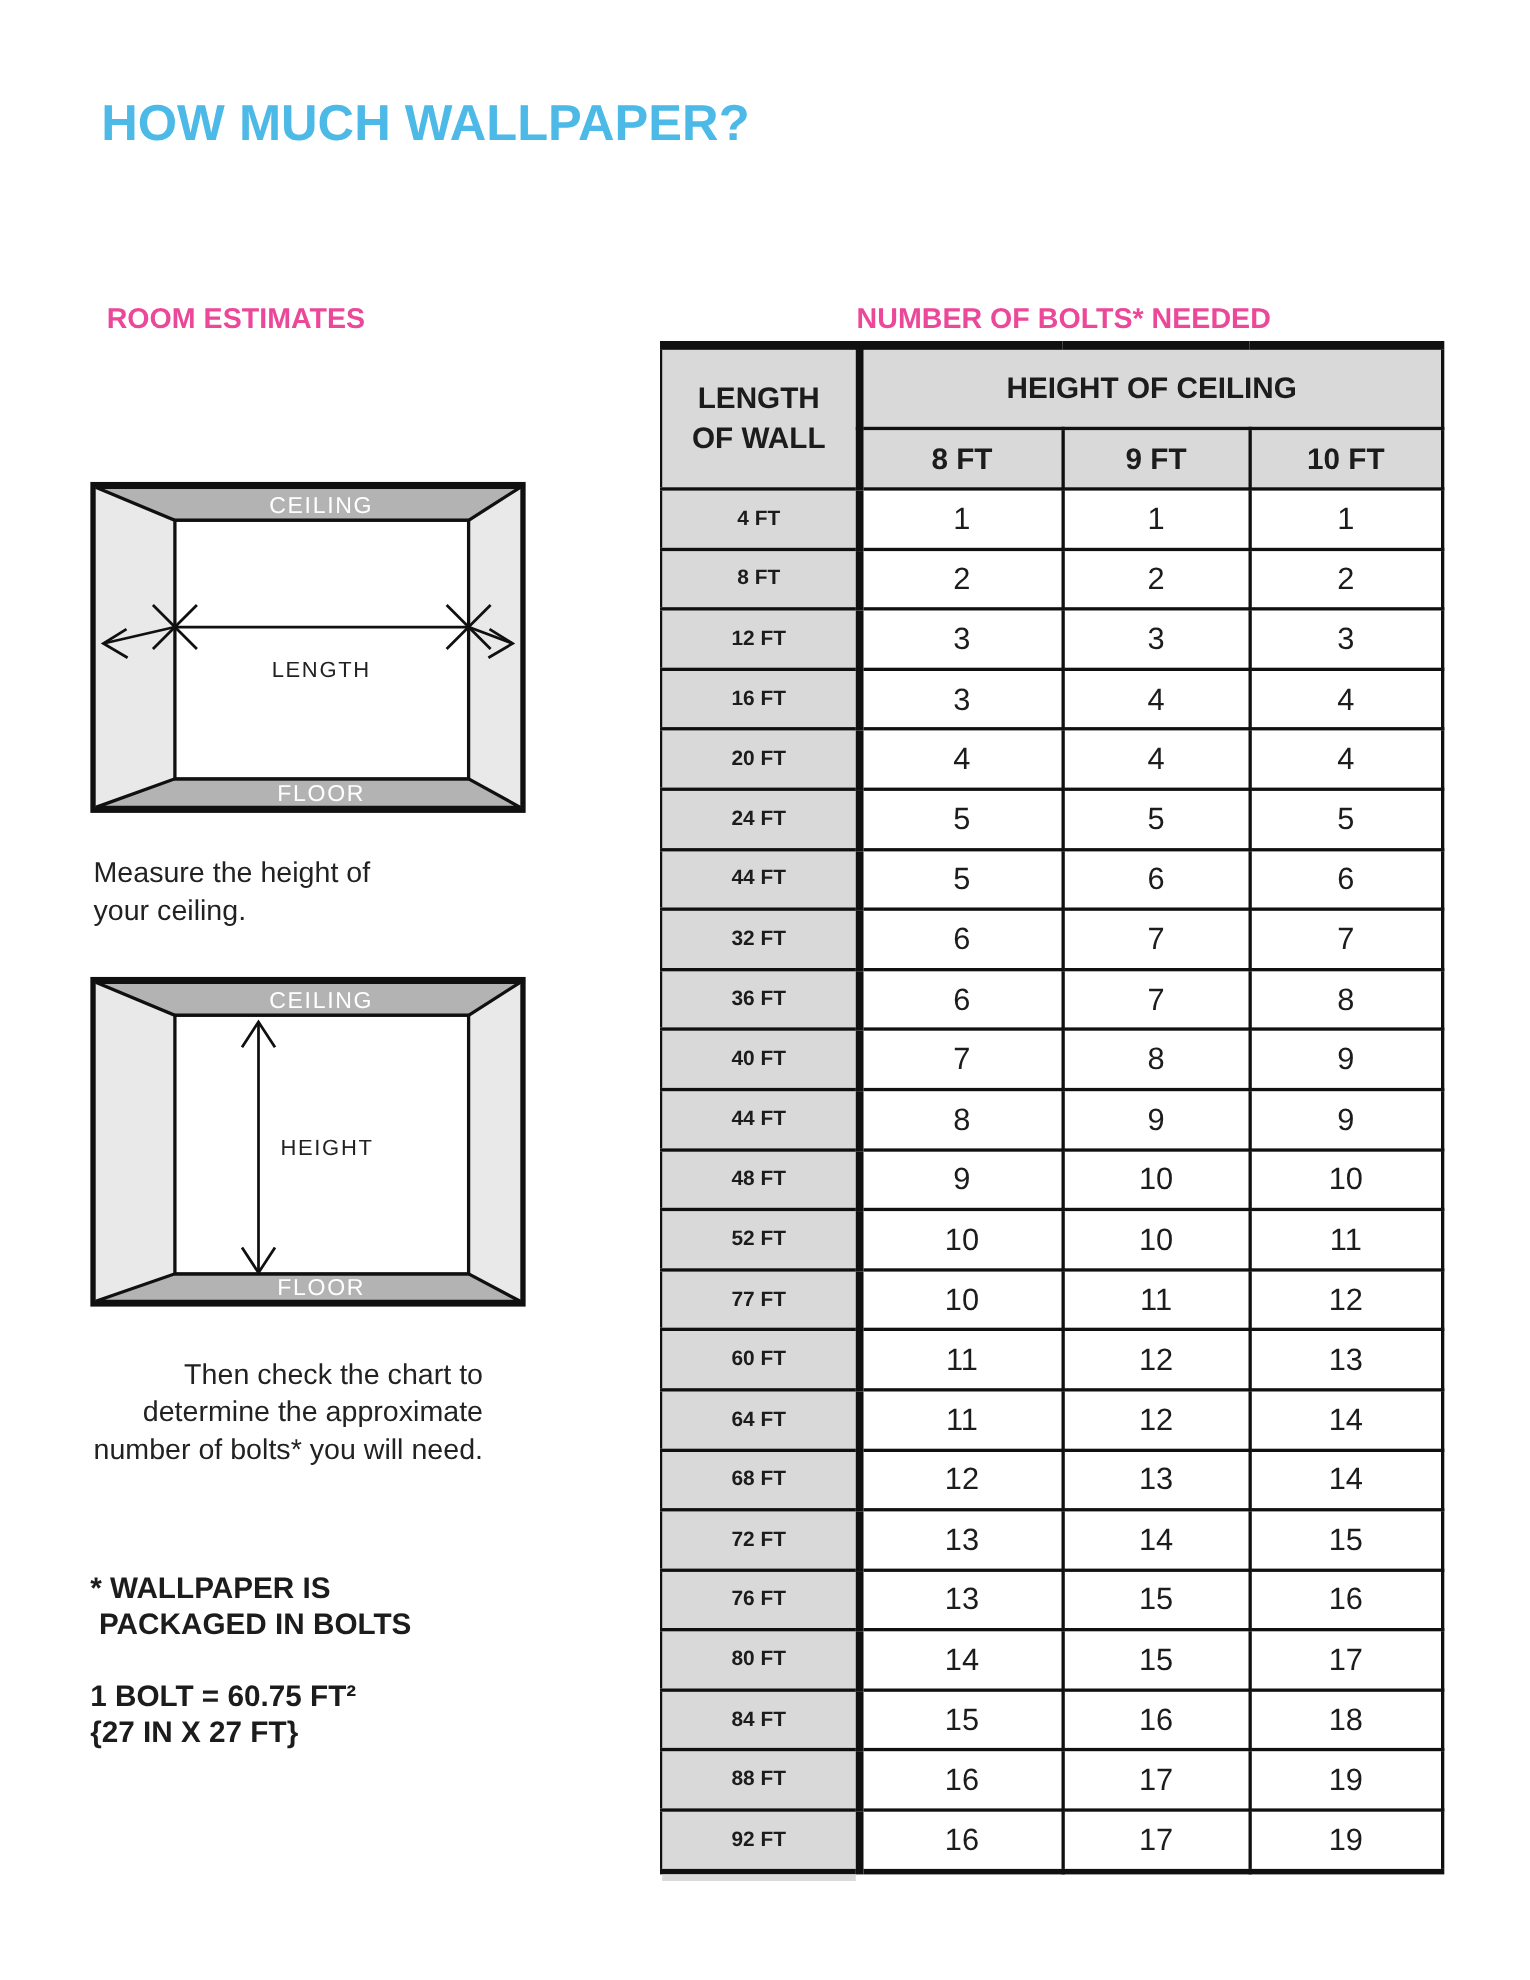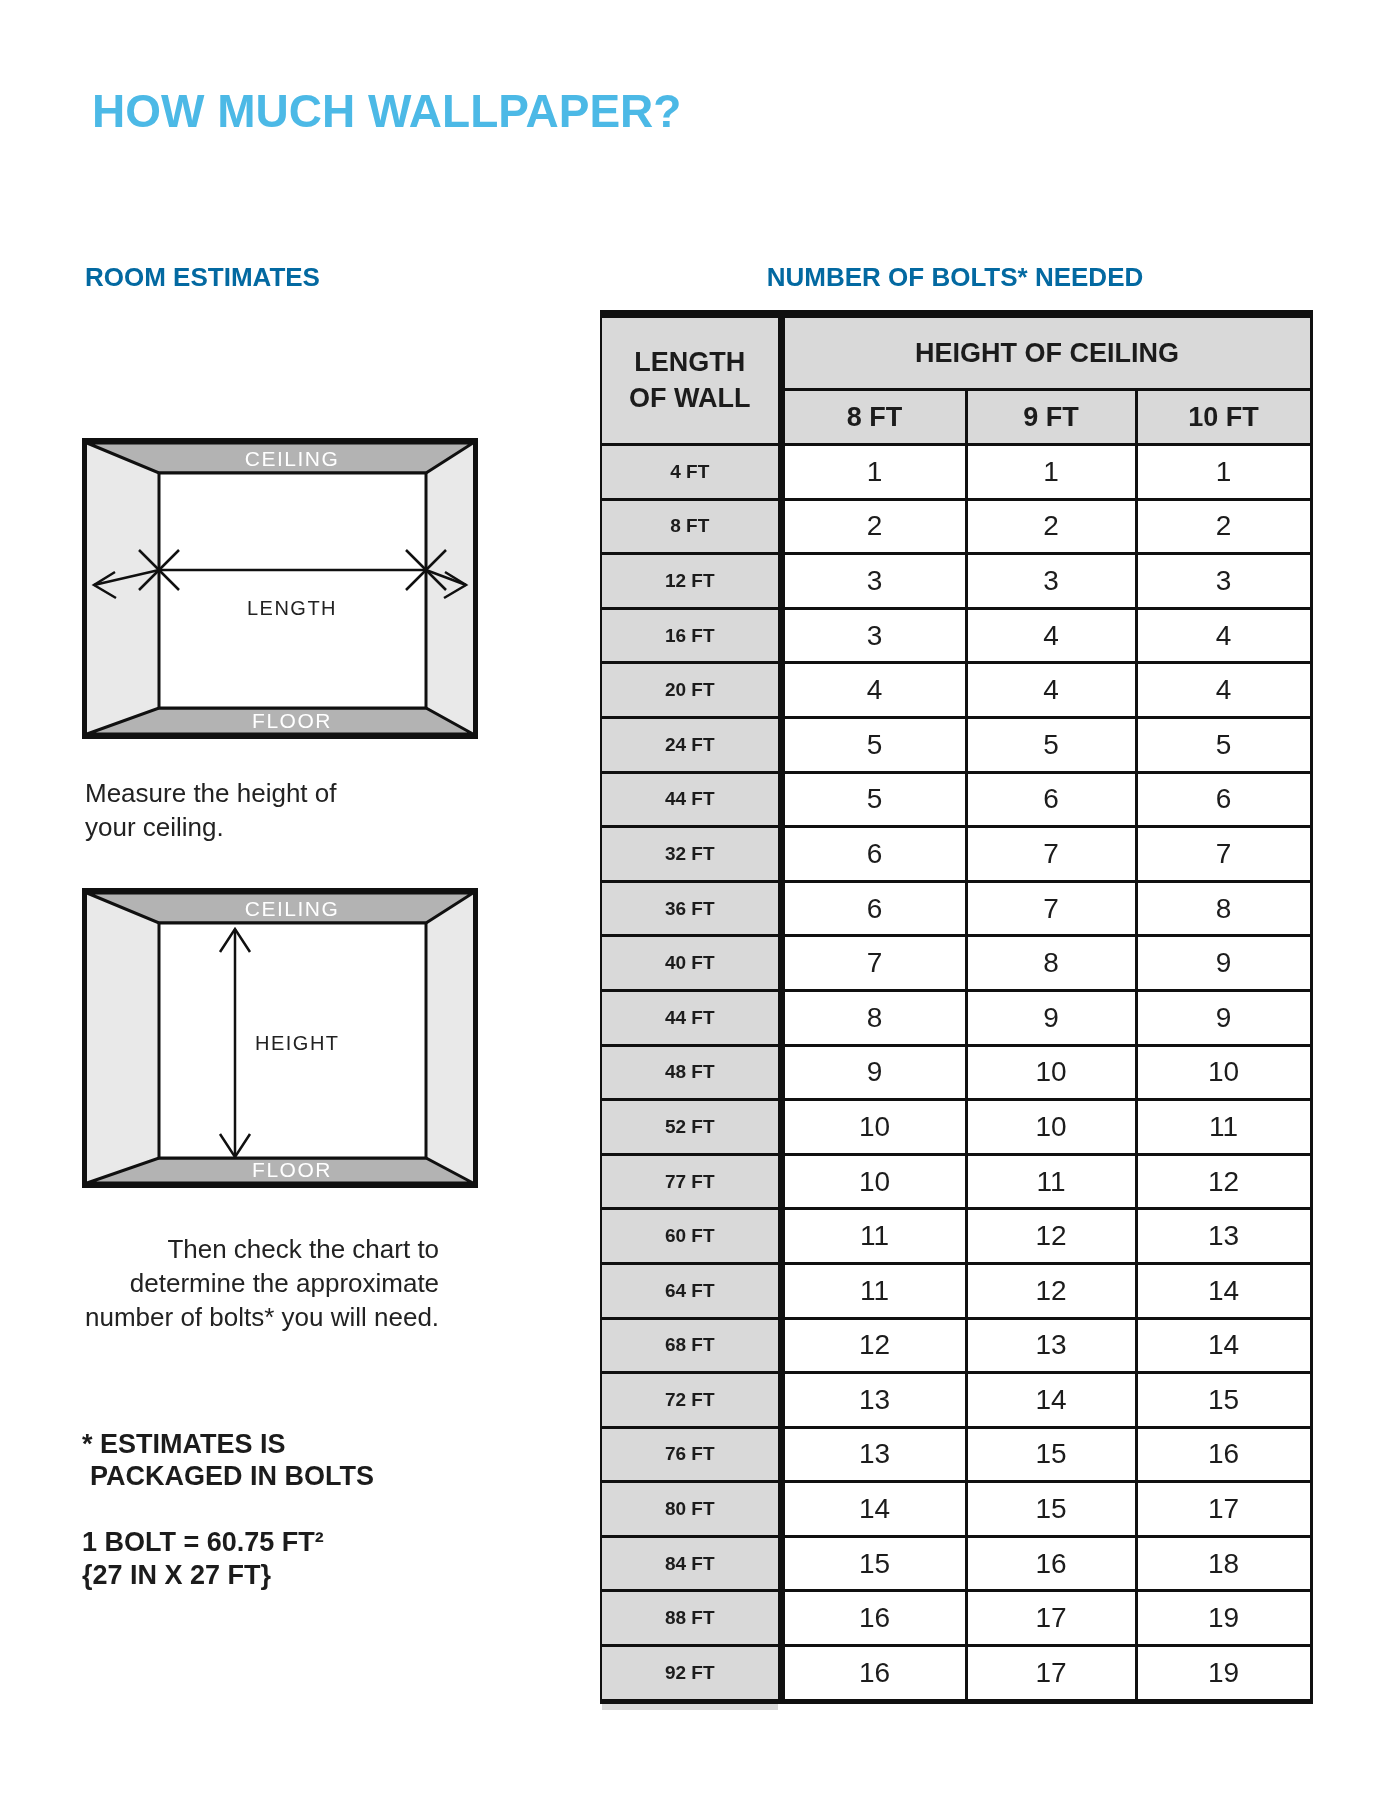--- a/index.html
+++ b/index.html
@@ -1,20 +1,20 @@
 <!DOCTYPE html>
 <html><head>
 <meta charset="utf-8">
 <style>
   html,body{margin:0;padding:0;background:#fff;}
   .page{position:relative;width:1391px;height:1800px;background:#ffffff;overflow:hidden;
         font-family:"Liberation Sans","DejaVu Sans",sans-serif;color:#1c1c1c;}
   .abs{position:absolute;}
   .page-title{left:92px;top:88px;font-size:46px;font-weight:bold;color:#4cb9e6;line-height:1;letter-spacing:0;margin:0;}
-  .section-heading{font-size:26px;font-weight:bold;color:#0369a1;line-height:1;margin:0;}
+  .section-heading{font-size:26px;font-weight:bold;color:#ec4899;line-height:1;margin:12px;}
   .re-heading{left:85px;top:264px;}
   .bn-heading{left:600px;top:264px;width:710px;text-align:center;}
   .body-text{font-size:26px;line-height:34px;color:#222;white-space:pre-line;margin:0;}
   .step1{left:85px;top:324px;}
   .step2{left:85px;top:776px;}
   .step3{left:85px;top:1232px;text-align:right;}
   .diagram1{left:82px;top:438px;}
   .diagram2{left:82px;top:888px;}
   .footnote{left:82px;top:1428px;font-size:27px;font-weight:bold;line-height:32px;color:#1c1c1c;}
   .footnote .ind{margin-left:8px;}
@@ -84,21 +84,21 @@
     <text x="210" y="28" text-anchor="middle" font-size="21" letter-spacing="1.5" fill="#ffffff">CEILING</text>
     <text x="210" y="289" text-anchor="middle" font-size="21" letter-spacing="1.5" fill="#ffffff">FLOOR</text>
     <text x="173" y="162" text-anchor="start" font-size="20" letter-spacing="1.5" fill="#222222">HEIGHT</text>
   </svg>
 
   <p class="abs body-text step3">Then check the chart to
 determine the approximate
 number of bolts* you will need.</p>
 
   <div class="abs footnote">
-    <div>* ESTIMATES IS</div>
+    <div>* WALLPAPER IS</div>
     <div class="ind">PACKAGED IN BOLTS</div>
   </div>
 
   <div class="abs bolt-info">1 BOLT = 60.75 FT²
 {27 IN X 27 FT}</div>
 
   <h2 class="abs section-heading bn-heading">NUMBER OF BOLTS* NEEDED</h2>
 
   <div class="abs table-wrap">
     <table class="btable">

